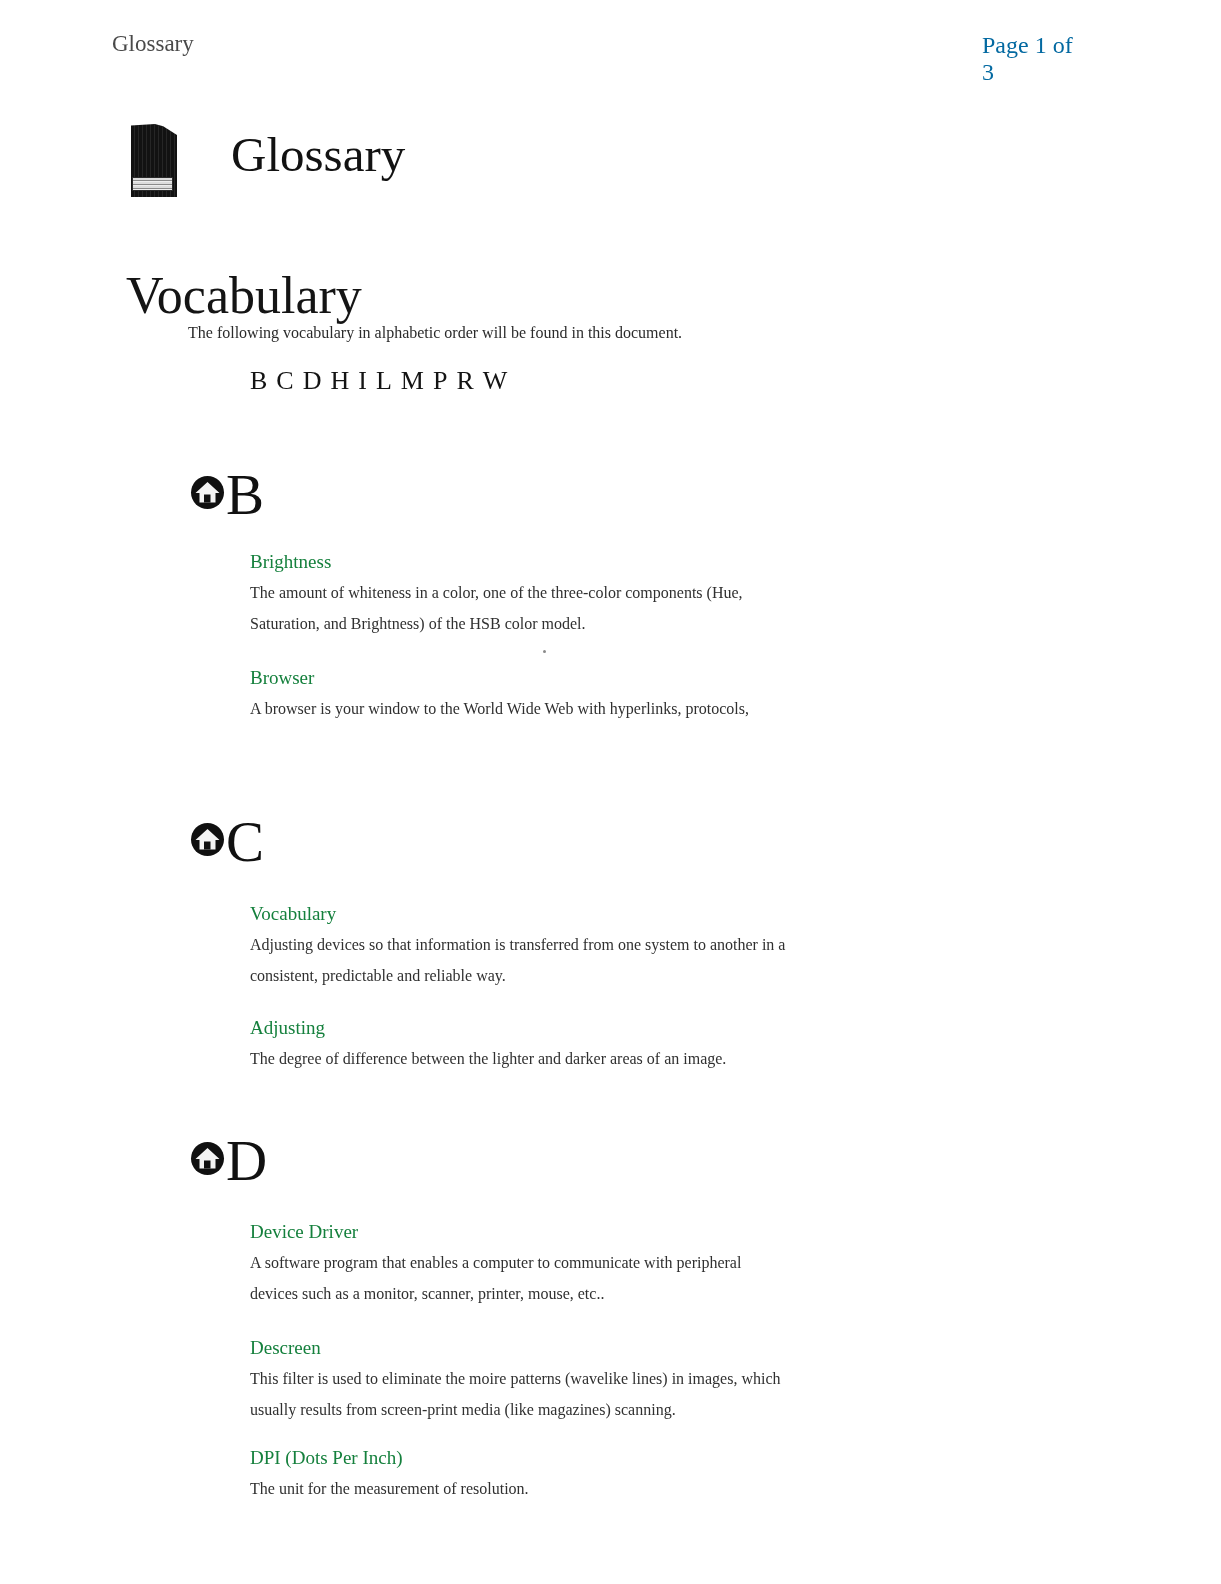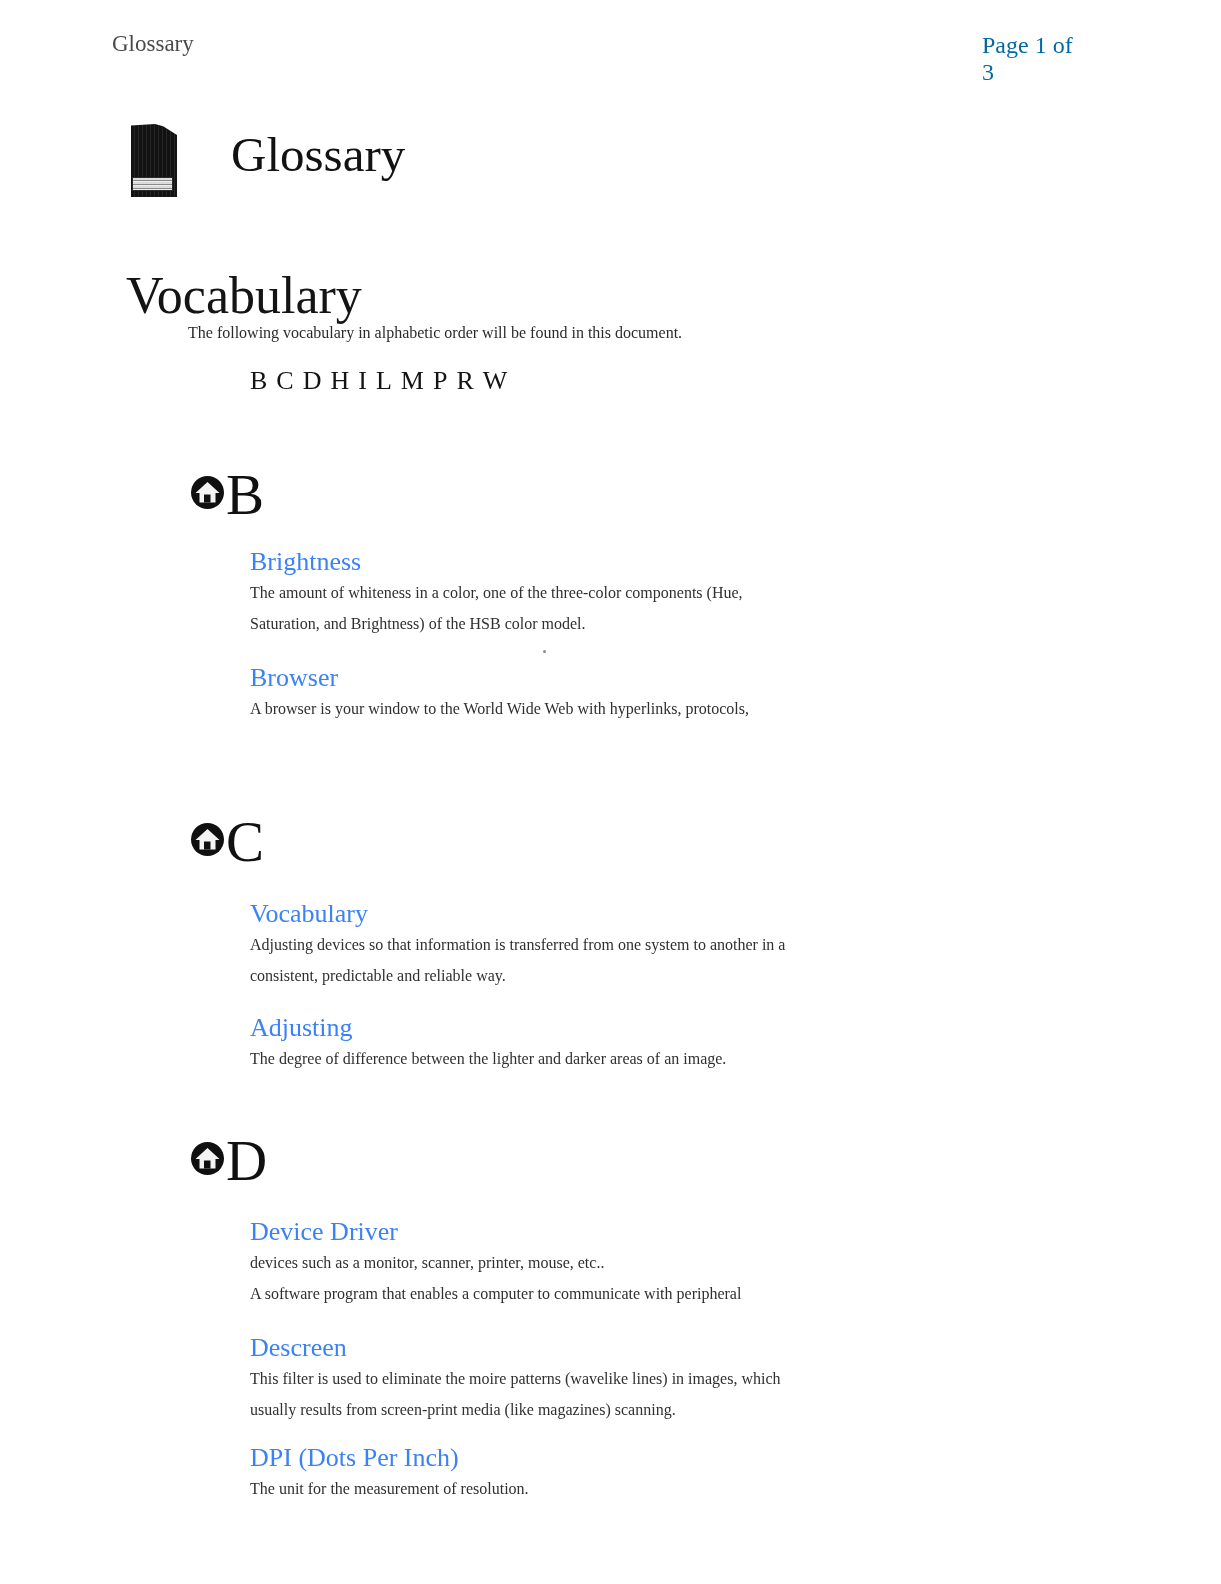--- a/index.html
+++ b/index.html
@@ -49,21 +49,21 @@
 
   
   .entry { left: 250px; width: 775px; }
   #e-brightness  { top: 546px; }
   #e-browser     { top: 662px; }
   #e-calibration { top: 898px; }
   #e-contrast    { top: 1012px; }
   #e-device      { top: 1216px; }
   #e-descreen    { top: 1332px; }
   #e-dpi         { top: 1442px; }
-  .term { font-size: 26px; line-height: 31px; color: #3b82f6; }
+  .term { font-size: 19px; line-height: 31px; color: #15803d; }
   .def-line { font-size: 16px; line-height: 31px; color: #303030; }
 
   
   #artifact-dot { left: 543px; top: 650px; width: 3px; height: 3px;
                   background: #8a8a8a; border-radius: 50%; }
 </style>
 </head>
 <body>
 
 <div class="page">
@@ -140,22 +140,22 @@
     <svg class="home-icon" viewBox="0 0 35 35">
       <circle cx="17.5" cy="17.5" r="16.5" fill="#101010"></circle>
       <path d="M17.5 7 L29.5 18 H25.5 V27.5 H9.5 V18 H5.5 Z" fill="#f4f4f4"></path>
       <rect x="14" y="19.5" width="6.5" height="8" fill="#101010"></rect>
     </svg>
     <span class="sec-letter">D</span>
   </div>
 
   <div id="e-device" class="abs entry">
     <div class="term">Device Driver</div>
+    <div class="def-line">A software program that enables a computer to communicate with peripheral</div>
     <div class="def-line">devices such as a monitor, scanner, printer, mouse, etc..</div>
-    <div class="def-line">A software program that enables a computer to communicate with peripheral</div>
   </div>
 
   <div id="e-descreen" class="abs entry">
     <div class="term">Descreen</div>
     <div class="def-line">This filter is used to eliminate the moire patterns (wavelike lines) in images, which</div>
     <div class="def-line">usually results from screen-print media (like magazines) scanning.</div>
   </div>
 
   <div id="e-dpi" class="abs entry">
     <div class="term">DPI (Dots Per Inch)</div>

